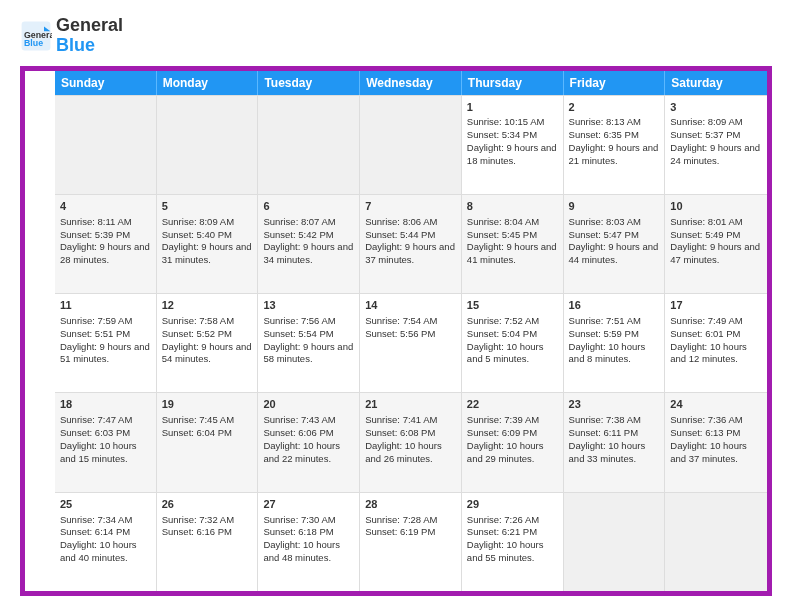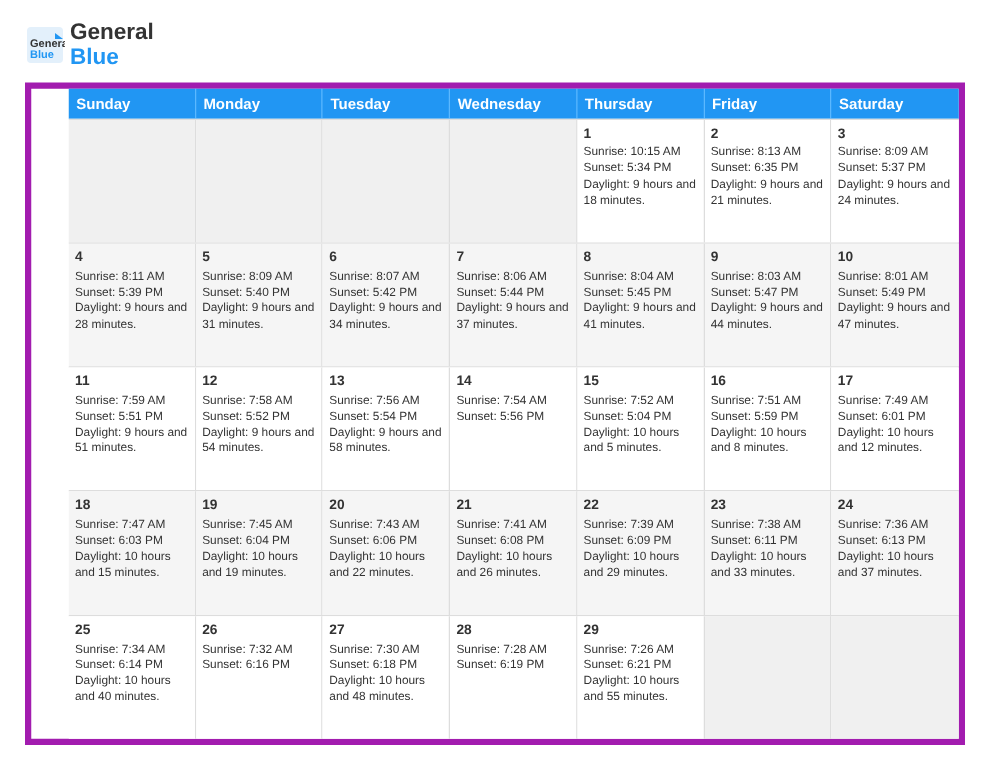--- a/index.html
+++ b/index.html
@@ -180,21 +180,21 @@
           <div class="cal-cell"><span class="day-num">11</span><span>Sunrise: 7:59 AM</span><br><span>Sunset: 5:51 PM</span><br><span>Daylight: 9 hours and 51 minutes.</span></div>
           <div class="cal-cell"><span class="day-num">12</span><span>Sunrise: 7:58 AM</span><br><span>Sunset: 5:52 PM</span><br><span>Daylight: 9 hours and 54 minutes.</span></div>
           <div class="cal-cell"><span class="day-num">13</span><span>Sunrise: 7:56 AM</span><br><span>Sunset: 5:54 PM</span><br><span>Daylight: 9 hours and 58 minutes.</span></div>
           <div class="cal-cell"><span class="day-num">14</span><span>Sunrise: 7:54 AM</span><br><span>Sunset: 5:56 PM</span><br></div>
           <div class="cal-cell"><span class="day-num">15</span><span>Sunrise: 7:52 AM</span><br><span>Sunset: 5:04 PM</span><br><span>Daylight: 10 hours and 5 minutes.</span></div>
           <div class="cal-cell"><span class="day-num">16</span><span>Sunrise: 7:51 AM</span><br><span>Sunset: 5:59 PM</span><br><span>Daylight: 10 hours and 8 minutes.</span></div>
           <div class="cal-cell"><span class="day-num">17</span><span>Sunrise: 7:49 AM</span><br><span>Sunset: 6:01 PM</span><br><span>Daylight: 10 hours and 12 minutes.</span></div>
         </div>
         <div class="cal-row">
           <div class="cal-cell"><span class="day-num">18</span><span>Sunrise: 7:47 AM</span><br><span>Sunset: 6:03 PM</span><br><span>Daylight: 10 hours and 15 minutes.</span></div>
-          <div class="cal-cell"><span class="day-num">19</span><span>Sunrise: 7:45 AM</span><br><span>Sunset: 6:04 PM</span><br><span>Daylight: 10 hours and 19 minutes.</span></div>
+          <div class="cal-cell"><span class="day-num">19</span><span>Sunrise: 7:45 AM</span><br><span>Sunset: 6:04 PM</span><br></div>
           <div class="cal-cell"><span class="day-num">20</span><span>Sunrise: 7:43 AM</span><br><span>Sunset: 6:06 PM</span><br><span>Daylight: 10 hours and 22 minutes.</span></div>
           <div class="cal-cell"><span class="day-num">21</span><span>Sunrise: 7:41 AM</span><br><span>Sunset: 6:08 PM</span><br><span>Daylight: 10 hours and 26 minutes.</span></div>
           <div class="cal-cell"><span class="day-num">22</span><span>Sunrise: 7:39 AM</span><br><span>Sunset: 6:09 PM</span><br><span>Daylight: 10 hours and 29 minutes.</span></div>
           <div class="cal-cell"><span class="day-num">23</span><span>Sunrise: 7:38 AM</span><br><span>Sunset: 6:11 PM</span><br><span>Daylight: 10 hours and 33 minutes.</span></div>
           <div class="cal-cell"><span class="day-num">24</span><span>Sunrise: 7:36 AM</span><br><span>Sunset: 6:13 PM</span><br><span>Daylight: 10 hours and 37 minutes.</span></div>
         </div>
         <div class="cal-row">
           <div class="cal-cell"><span class="day-num">25</span><span>Sunrise: 7:34 AM</span><br><span>Sunset: 6:14 PM</span><br><span>Daylight: 10 hours and 40 minutes.</span></div>
           <div class="cal-cell"><span class="day-num">26</span><span>Sunrise: 7:32 AM</span><br><span>Sunset: 6:16 PM</span><br></div>
           <div class="cal-cell"><span class="day-num">27</span><span>Sunrise: 7:30 AM</span><br><span>Sunset: 6:18 PM</span><br><span>Daylight: 10 hours and 48 minutes.</span></div>

